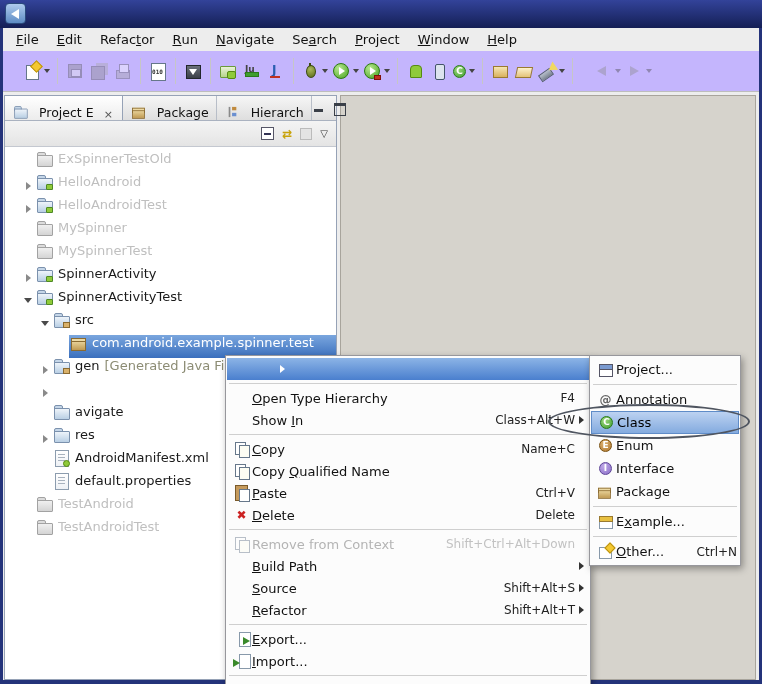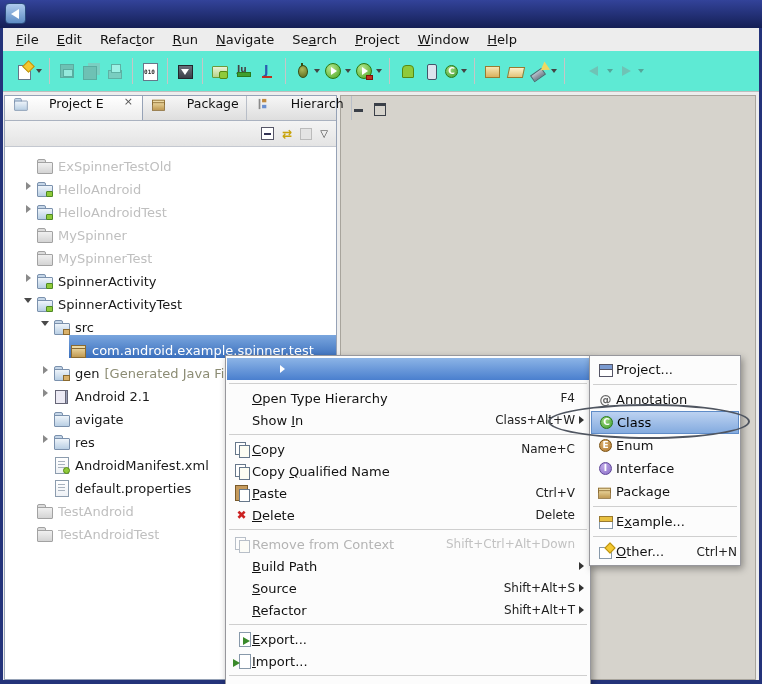--- a/index.html
+++ b/index.html
@@ -11,21 +11,21 @@
   .titlebar{position:absolute;left:0;top:0;width:762px;height:28px;background:linear-gradient(#33439a,#141f55)}
   .winicon{position:absolute;left:5px;top:3px;width:21px;height:21px;border-radius:4px;border:1px solid #2a4a7c;background:linear-gradient(#aecbee,#5e8cc4);display:flex;align-items:center;justify-content:center}
   .winicon::after{content:"";border-right:8px solid #fff;border-top:5px solid transparent;border-bottom:5px solid transparent;margin-right:2px}
   .app{position:absolute;left:3px;top:28px;width:756px;height:652px;background:#ededed;overflow:hidden}
 
   
   .menubar{height:23px;display:flex;align-items:stretch;padding-left:4px;background:#ededed}
   .mbitem{display:flex;align-items:center;padding:0 9px;font-size:13px}
 
   
-  .toolbar{height:41px;display:flex;align-items:center;padding:0 10px;background:#5eead4;border-bottom:1px solid #bdbdbd}
+  .toolbar{height:41px;display:flex;align-items:center;padding:0 18px;background:#c4b5fd;border-bottom:1px solid #bdbdbd}
   .tbtn{height:30px;min-width:24px;display:flex;align-items:center;justify-content:center;padding:0 2px;border-radius:3px}
   .tbtn.dis{opacity:.4;filter:grayscale(1)}
   .tsep{width:1px;height:26px;background:#c6c6c6;margin:0 5px;flex:none}
   .caret{width:0;height:0;border-left:3px solid transparent;border-right:3px solid transparent;border-top:4px solid #444;margin-left:3px}
   .ic{width:18px;height:18px;position:relative;display:inline-block;flex:none}
   .ic-new::before{content:"";position:absolute;left:3px;top:3px;width:11px;height:13px;background:#fff;border:1px solid #66778a}
   .ic-new::after{content:"";position:absolute;right:0;top:0;width:7px;height:7px;background:#f4c830;border:1px solid #b89010;transform:rotate(45deg)}
   .ic-save::before{content:"";position:absolute;inset:2px;background:#7888a0;border:1px solid #44556a}
   .ic-save::after{content:"";position:absolute;left:5px;bottom:3px;width:8px;height:6px;background:#e8e8e8;border:1px solid #44556a}
   .ic-saveall::before{content:"";position:absolute;left:1px;top:4px;width:12px;height:12px;background:#7888a0;border:1px solid #44556a;box-shadow:4px -4px 0 -1px #9aaabf}
@@ -60,42 +60,42 @@
   .ic-back::before{content:"";position:absolute;left:3px;top:4px;border-right:9px solid #8a8a8a;border-top:5px solid transparent;border-bottom:5px solid transparent}
   .ic-fwd::before{content:"";position:absolute;left:5px;top:4px;border-left:9px solid #8a8a8a;border-top:5px solid transparent;border-bottom:5px solid transparent}
 
   
   .content{position:relative;height:588px;margin-top:3px}
   .editor-area{position:absolute;left:337px;top:0;right:3px;bottom:3px;background:#d6d3cc;border:1px solid #a8a49c}
 
   
   .explorer{position:absolute;left:1px;top:0;width:333px;bottom:3px;background:#fff;border:1px solid #96a2b6;display:flex;flex-direction:column}
   .tabrow{height:25px;background:linear-gradient(#f6f6f6,#dedede);display:flex;align-items:stretch;border-bottom:1px solid #aab2c0}
-  .tab{display:flex;align-items:flex-start;padding:0 7px;font-size:12.5px;border-right:1px solid #b8bec8;gap:18px;white-space:nowrap}
+  .tab{display:flex;align-items:flex-end;padding:0 7px;font-size:12.5px;border-right:1px solid #b8bec8;gap:8px;white-space:nowrap}
   .tab.active{background:linear-gradient(#ffffff,#ececec);border-right:1px solid #96a2b6;font-weight:normal}
   .tabclose{font-size:11px;color:#555;padding:0 2px;line-height:1}
   .winbtns{margin-left:auto;display:flex;align-items:center;gap:6px;padding-right:6px}
   .btn-min,.btn-max{width:14px;height:12px;position:relative}
   .btn-min::after{content:"";position:absolute;left:2px;bottom:2px;width:9px;height:3px;background:#3a3f48}
   .btn-max::after{content:"";position:absolute;left:2px;top:1px;width:10px;height:9px;border:1px solid #3a3f48;border-top-width:3px}
   .viewbar{height:26px;background:linear-gradient(#f4f4f4,#e4e4e4);border-bottom:1px solid #c4c8d0;display:flex;align-items:center;justify-content:flex-end;gap:8px;padding-right:8px}
   .collapse-all{width:13px;height:13px;border:1px solid #556;position:relative;background:#fff}
   .collapse-all::after{content:"";position:absolute;left:2px;top:5px;width:7px;height:2px;background:#335}
   .linked{color:#c8a30a;font-weight:bold;font-size:12px;line-height:1}
   .focusico{width:12px;height:12px;border:1px solid #bbb;background:#e4e4e4}
   .viewmenu{font-size:10px;color:#333}
   .tree{flex:1;background:#fff;padding-top:4px;overflow:hidden}
 
   
   .trow{display:flex;align-items:center;height:23px;font-size:13px;color:#1a1a1a}
   .ind{flex:none}
   .arr{width:14px;flex:none;display:flex;align-items:center;justify-content:center}
   .arr.c::after{content:"";border-left:5px solid #8a8a8a;border-top:4px solid transparent;border-bottom:4px solid transparent}
   .arr.e::after{content:"";border-top:5px solid #4a4a4a;border-left:4px solid transparent;border-right:4px solid transparent}
-  .fillc{display:flex;align-items:flex-end;flex:1;height:100%;padding-left:1px;min-width:0}
+  .fillc{display:flex;align-items:flex-start;flex:1;height:100%;padding-left:1px;min-width:0}
   .fillc.sel{background:linear-gradient(#7aa6de,#3a6fbd);color:#fff}
   .trow.g .tlabel{color:#bfbfbf}
   .tlabel{white-space:nowrap;overflow:hidden;text-overflow:ellipsis}
   .sub{color:#8c8c74;margin-left:5px;white-space:nowrap}
 
   
   .ti{display:inline-block;width:17px;height:16px;position:relative;flex:none;margin-right:5px}
   .fold::before{content:"";position:absolute;left:1px;top:1px;width:7px;height:4px;border:1px solid #7b91ad;background:#c5d6e8;border-radius:2px 2px 0 0}
   .fold::after{content:"";position:absolute;left:1px;top:4px;width:14px;height:10px;border:1px solid #7b91ad;background:linear-gradient(#eef4fa,#b9cfe4);border-radius:1px}
   .grayf::before{border-color:#a2a2a2;background:#dcdcdc}
@@ -387,24 +387,20 @@
               <span class="ti fold srcf">
                 <i></i>
               </span>
               <span class="tlabel">gen</span>
               <span class="sub">[Generated Java Files]</span>
             </span>
           </div>
         <div class="trow">
             <span class="ind" style="width:33px"></span>
             <span class="arr c"></span>
-            <span class="fillc">
-              <span class="ti lib"></span>
-              <span class="tlabel">Android 2.1</span>
-            </span>
           </div>
         <div class="trow">
             <span class="ind" style="width:33px"></span>
             <span class="arr"></span>
             <span class="fillc">
               <span class="ti fold"></span>
               <span class="tlabel">avigate</span>
             </span>
           </div>
         <div class="trow">

